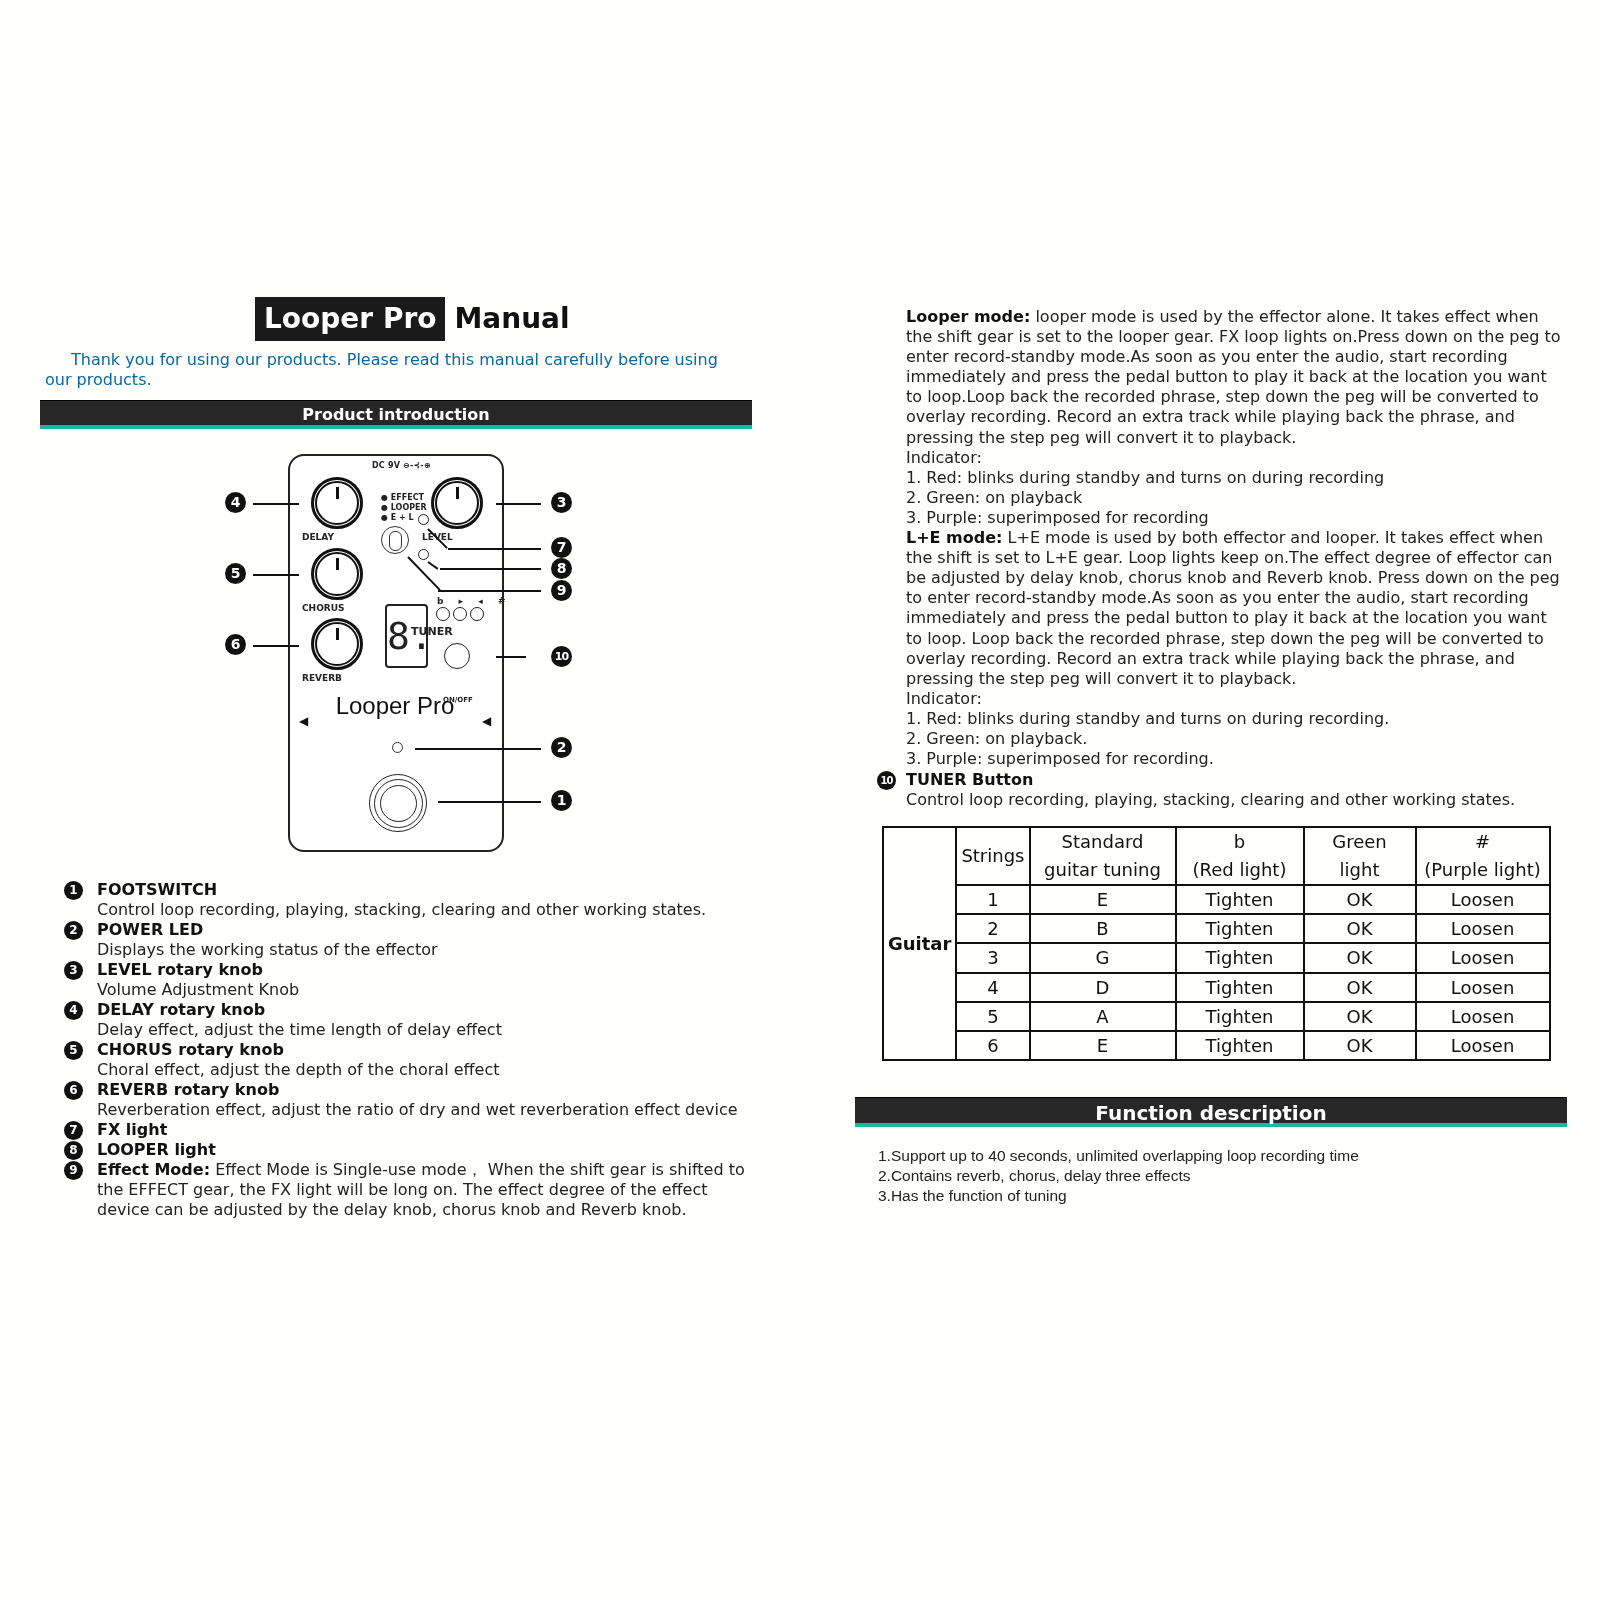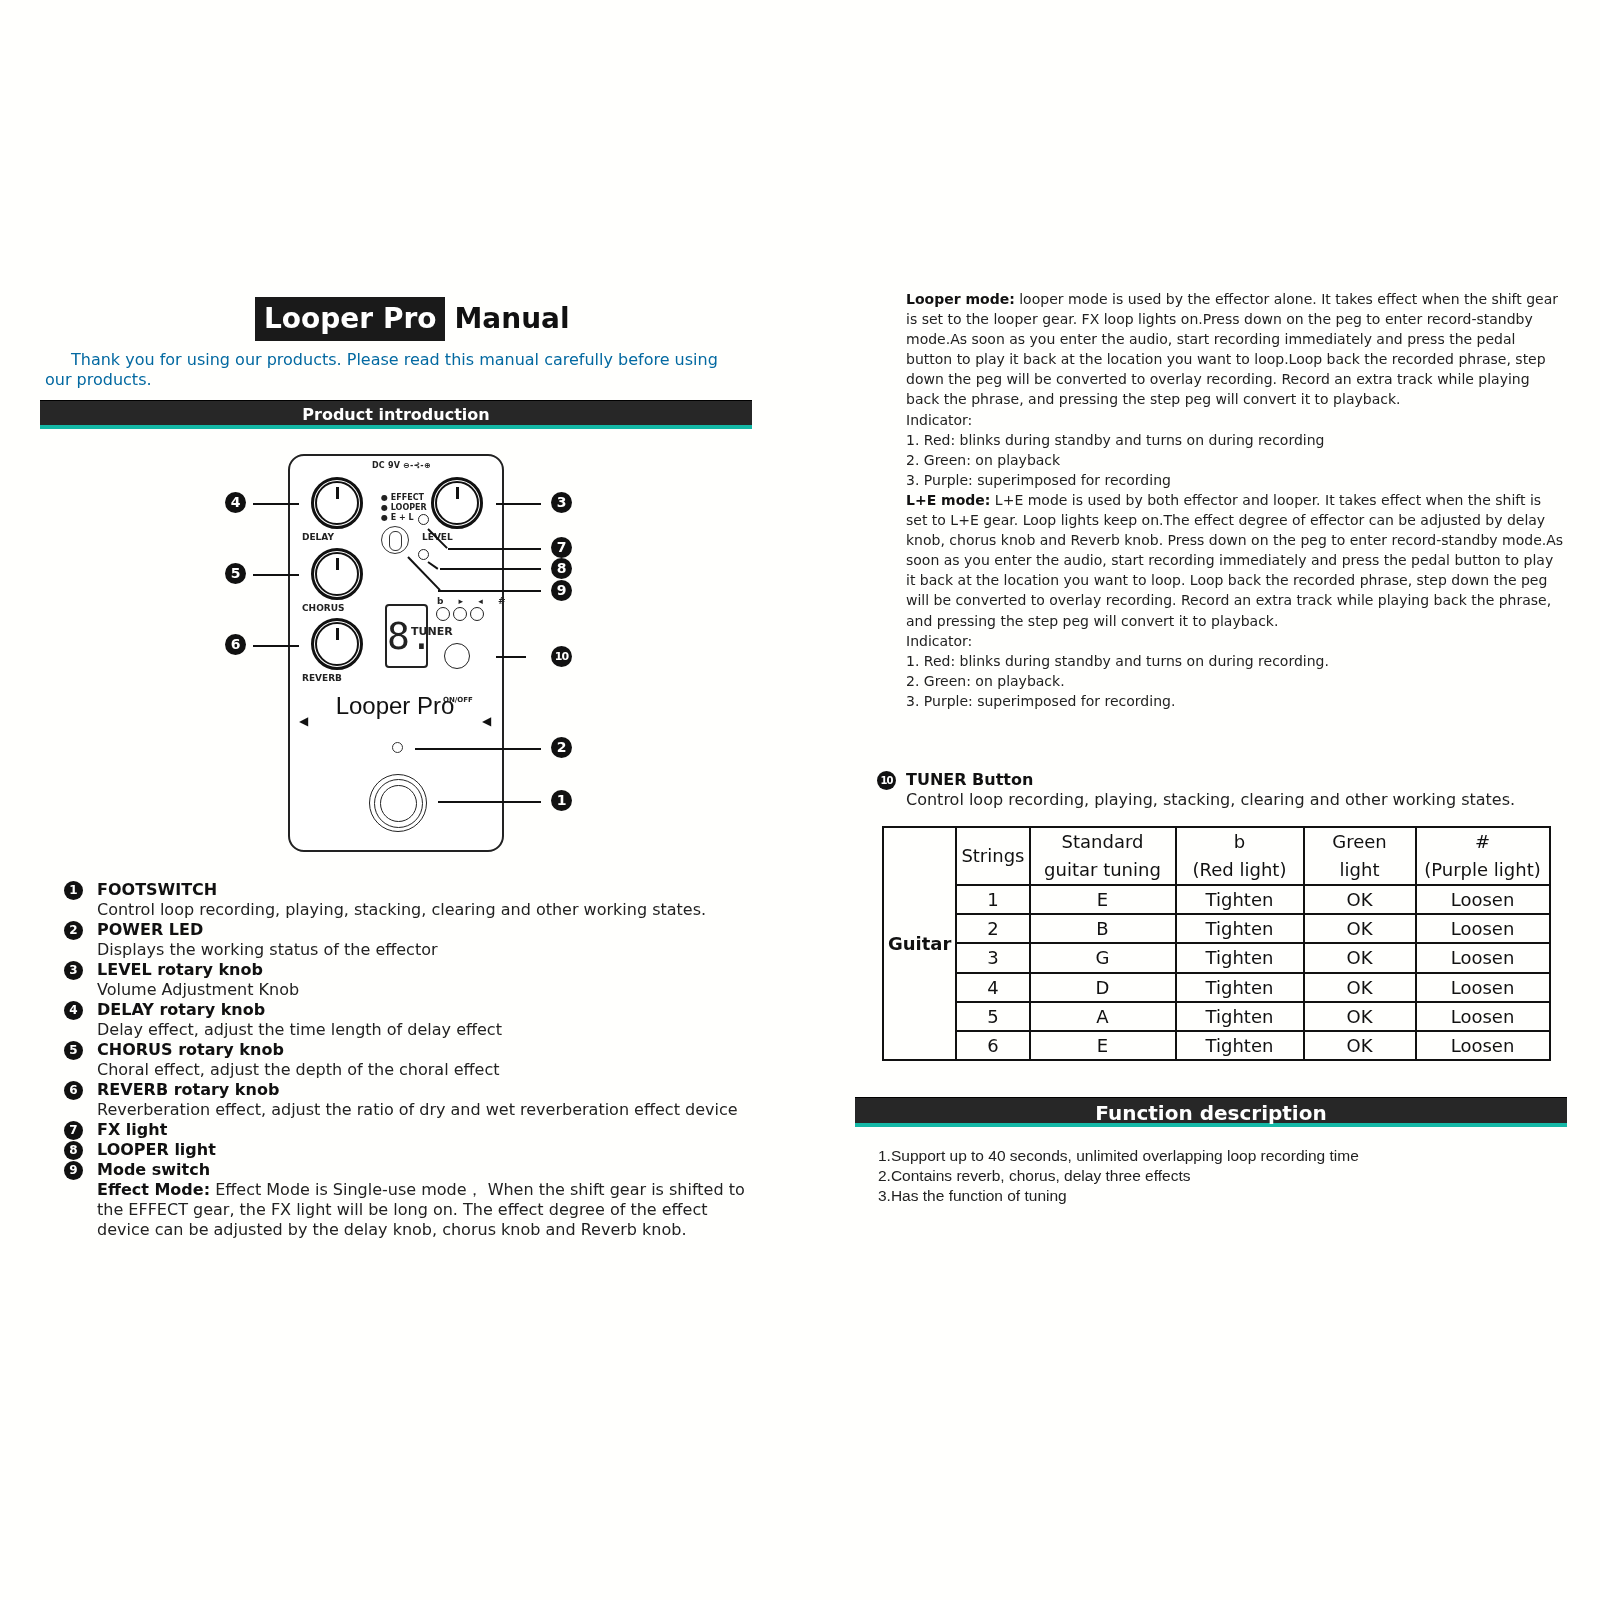--- a/index.html
+++ b/index.html
@@ -58,21 +58,21 @@
   .item { display: flex; }
   .item .num { flex: 0 0 23px; height: 20px; display: flex; align-items: center; }
   .num-badge { width: 19px; height: 19px; border-radius: 50%; background: #111; color: #fff; font-size: 12px; font-weight: bold; text-align: center; line-height: 19px; }
   .num-badge.two { font-size: 10px; letter-spacing: -1px; }
   .item .body { padding-left: 10px; }
   .item .head { font-weight: bold; color: #111; }
   .item .desc { color: #222; }
   .bold { font-weight: bold; color: #111; }
 
   
-  .right-text { left: 906px; top: 289px; width: 660px; font-size: 14px; line-height: 20.1px; color: #222; }
+  .right-text { left: 906px; top: 307px; width: 660px; font-size: 16px; line-height: 20.1px; color: #222; }
   .right-text p { margin: 0; }
   .tuner-head { left: 877px; top: 770px; width: 700px; font-size: 16px; line-height: 20px; }
 
   
   .tuning-table { left: 882px; top: 826px; border-collapse: collapse; font-size: 18px; color: #111; }
   .tuning-table td, .tuning-table th { border: 2px solid #111; text-align: center; font-weight: normal; height: 29.2px; padding: 0 4px; line-height: 27px; }
   .tuning-table th { height: 56px; line-height: 28px; }
   .tuning-table .guitar { width: 72px; font-weight: bold; }
   .tuning-table .c-str { width: 66px; }
   .tuning-table .c-std { width: 146px; }
@@ -237,21 +237,20 @@
       </div>
     <div class="body">
         <div class="head">LOOPER light</div>
       </div>
   </div>
   <div class="item">
     <div class="num">
         <span class="num-badge">9</span>
       </div>
     <div class="body">
-      <div class="head">Mode switch</div>
       <div class="desc"><span class="bold">Effect Mode:</span><span> Effect Mode is Single-use mode， When the shift gear is shifted to the EFFECT gear, the FX light will be long on. The effect degree of the effect device can be adjusted by the delay knob, chorus knob and Reverb knob.</span></div>
     </div>
   </div>
 </div>
 
 <div class="abs right-text">
   <p><span class="bold">Looper mode:</span><span>  looper mode is used by the effector alone. It takes effect when the shift gear is set to the looper gear. FX loop lights on.Press down on the peg to enter record-standby mode.As soon as you enter the audio, start recording immediately and press the pedal button to play it back at the location you want to loop.Loop back the recorded phrase, step down the peg will be converted to overlay recording. Record an extra track while playing back the phrase, and pressing the step peg will convert it to playback.</span></p>
   <p>Indicator:</p>
   <p>1. Red: blinks during standby and turns on during recording</p>
   <p>2. Green: on playback</p>

